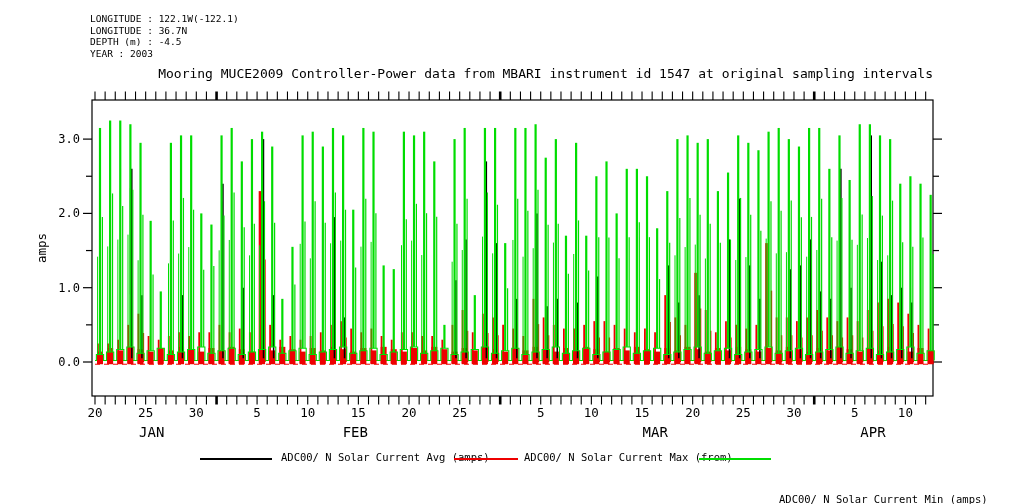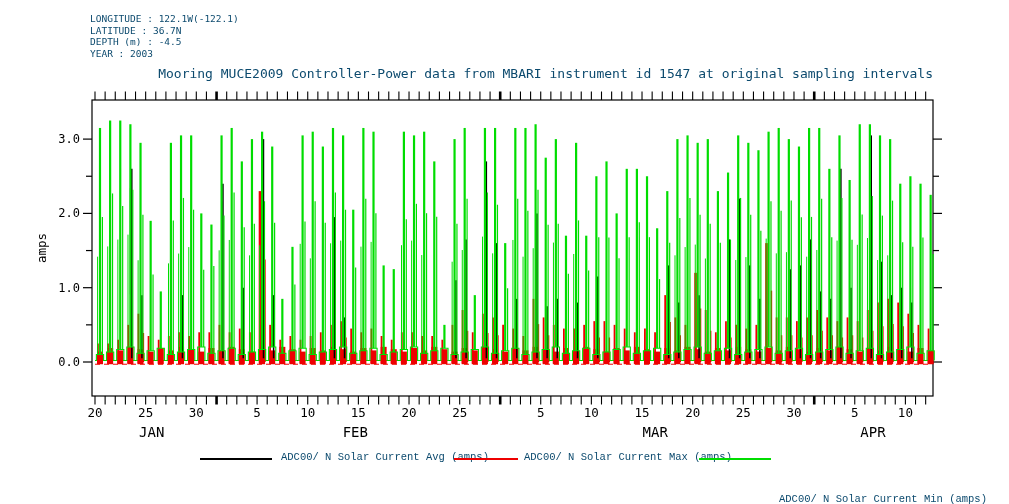--- a/index.html
+++ b/index.html
@@ -1,31 +1,31 @@
 <!DOCTYPE html>
 <html><head>
 <meta charset="utf-8">
 <style>
   html,body{margin:0;padding:0;background:#ffffff;}
   #page{position:relative;width:1009px;height:504px;background:#ffffff;overflow:hidden;
-        font-family:"DejaVu Sans Mono","Liberation Mono",monospace;color:#0c4a6e;}
+        font-family:"DejaVu Sans Mono","Liberation Mono",monospace;color:#000000;}
   .hdr{position:absolute;left:90px;top:13px;font-size:9.5px;line-height:11.5px;letter-spacing:0px;}
   .title{position:absolute;left:92px;top:66px;width:841px;text-align:right;font-size:13px;}
   svg{position:absolute;left:0;top:0;}
   .legend-line{position:absolute;height:0;border-top:2px solid #000;top:458px;}
-  .legend-label{position:absolute;top:451px;font-size:10.5px;white-space:nowrap;font-family:Liberation Mono, monospace;}
+  .legend-label{position:absolute;top:451px;font-size:10.5px;white-space:nowrap;}
 </style>
 </head>
 <body>
 
 <div id="page">
 
   <div class="hdr">
     <div>LONGITUDE : 122.1W(-122.1)</div>
-    <div>LATITUDE : 36.7N</div>
+    <div>LONGITUDE : 36.7N</div>
     <div>DEPTH (m) : -4.5</div>
     <div>YEAR : 2003</div>
   </div>
 
   <div class="title">Mooring MUCE2009 Controller-Power data from MBARI instrument id 1547 at original sampling intervals</div>
 
   <svg id="plot-svg" width="1009" height="504" viewBox="0 0 1009 504">
       <rect x="92" y="100" width="841" height="296" fill="none" stroke="#000" stroke-width="1.2"></rect>
       <line x1="92" y1="362" x2="83" y2="362" stroke="#000" stroke-width="1.2"></line>
       <line x1="933" y1="362" x2="942" y2="362" stroke="#000" stroke-width="1.2"></line>
@@ -762,18 +762,18 @@
       <line x1="928.5600000000001" y1="363.486" x2="928.5600000000001" y2="328.565" stroke="#ee0000" stroke-width="1.8"></line>
       <path d="M927.0600000000001 360.514 L927.0600000000001 350.74885714285716 L934.2600000000001 350.74885714285716 L934.2600000000001 360.514" fill="none" stroke="#00dd00" stroke-width="1.1"></path>
       <line x1="930.6600000000001" y1="350.74885714285716" x2="930.6600000000001" y2="194.82500000000002" stroke="#00dd00" stroke-width="2.2"></line>
       <line x1="933.0600000000001" y1="350.74885714285716" x2="933.0600000000001" y2="254.00495" stroke="#00dd00" stroke-width="1.2"></line>
     </svg>
 
   <div>
     <span class="legend-line" id="leg-line-0" style="left: 200px; width: 72px; border-top-color: rgb(0, 0, 0);"></span>
     <span class="legend-label" style="left:281px;">ADC00/ N Solar Current Avg (amps)</span>
     <span class="legend-line" id="leg-line-1" style="left: 454px; width: 64px; border-top-color: rgb(238, 0, 0);"></span>
-    <span class="legend-label" style="left:524px;">ADC00/ N Solar Current Max (amps)</span>
+    <span class="legend-label" style="left:524px;">ADC00/ N Solar Current Max (from)</span>
     <span class="legend-line" id="leg-line-2" style="left: 699px; width: 72px; border-top-color: rgb(0, 221, 0);"></span>
     <span class="legend-label" style="left:779px;margin-top:42px;">ADC00/ N Solar Current Min (amps)</span>
   </div>
 
 </div>
 
 </body></html>

